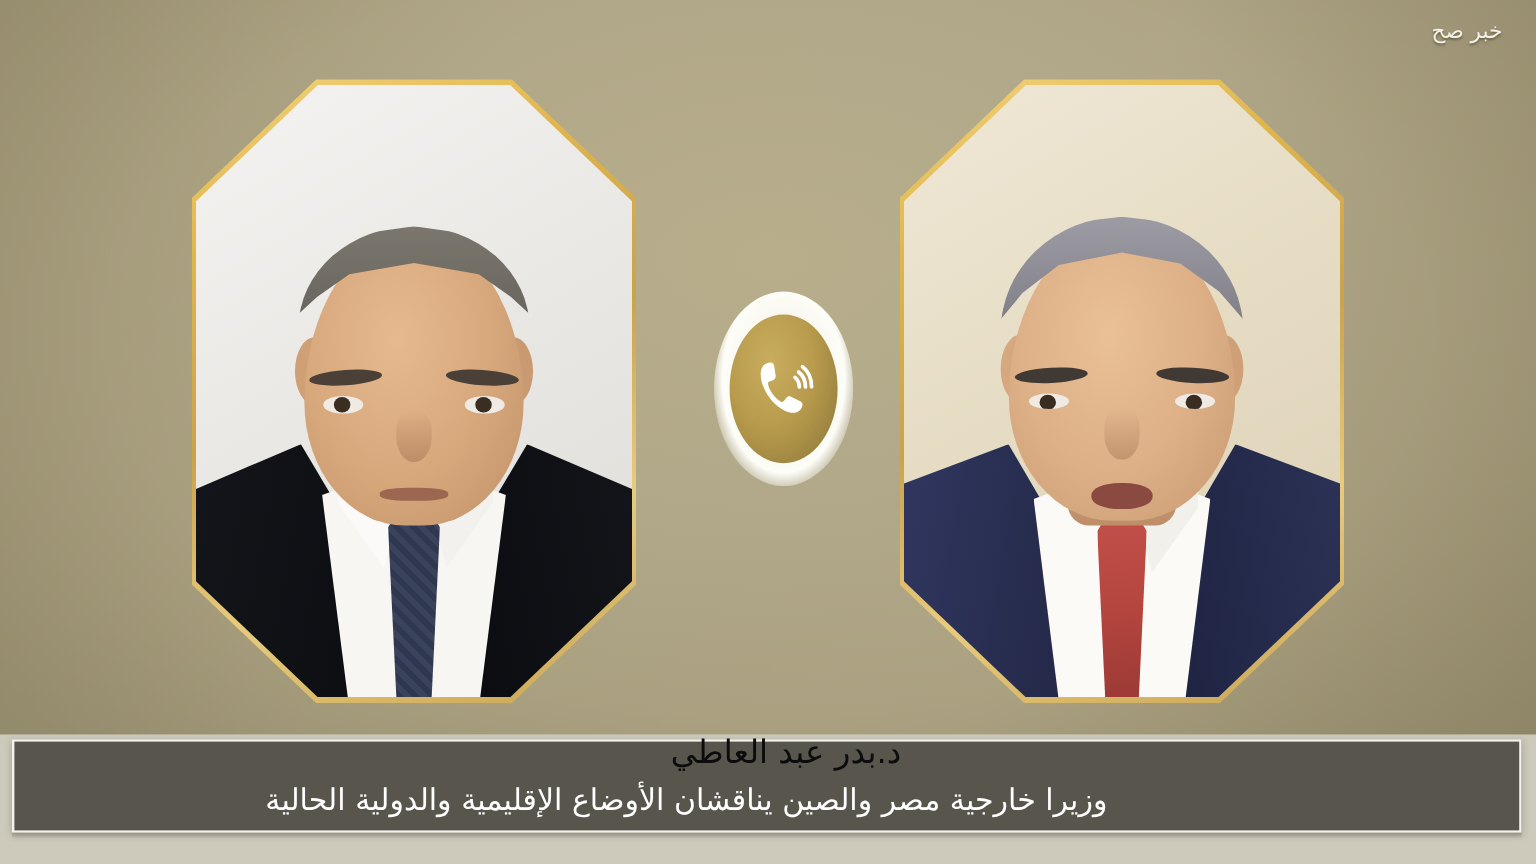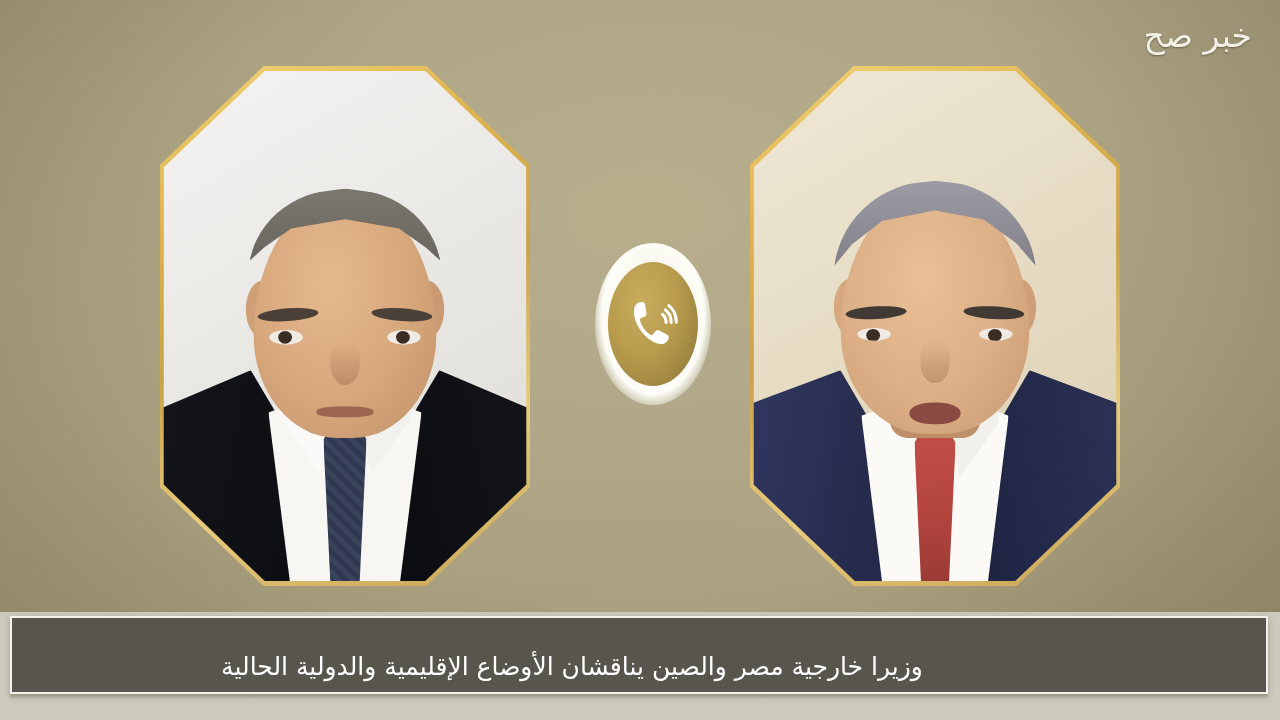--- a/index.html
+++ b/index.html
@@ -24,21 +24,21 @@
   }
   .vig{
     position:absolute;left:0;top:0;width:1280px;height:612px;
     background:radial-gradient(ellipse 78% 95% at 50% 45%, rgba(0,0,0,0) 55%, rgba(70,64,44,.18) 100%);
     pointer-events:none;
   }
   
   .watermark{
     position:absolute;right:28px;top:16px;
     font-family:"DejaVu Sans","Liberation Sans",sans-serif;
-    font-size:33px;color:#f3f0e6;direction:rtl;
+    font-size:18px;color:#f3f0e6;direction:rtl;
     letter-spacing:1px;
     text-shadow:0 1px 2px rgba(60,55,35,.55);
     white-space:nowrap;
   }
   
   .oct-wrap{position:absolute;width:370px;height:520px;}
   .oct-wrap.left{left:160px;top:66px;}
   .oct-wrap.right{left:750px;top:66px;}
 
   .oct-frame,.oct-photo{
@@ -208,18 +208,19 @@
         <path d="M41.5 22.5c2.3 1.9 3.6 4.8 3.6 8" stroke="#ffffff" stroke-width="3.1" fill="none" stroke-linecap="round"></path>
         <path d="M44.5 18c3.6 2.8 5.7 7.3 5.7 12.4" stroke="#ffffff" stroke-width="3.1" fill="none" stroke-linecap="round"></path>
         <path d="M47.8 13.6c4.7 3.7 7.5 9.7 7.5 16.6" stroke="#ffffff" stroke-width="3.1" fill="none" stroke-linecap="round"></path>
       </svg>
     </div>
   </div>
 
   <div class="lower-third"></div>
 
   <div class="names-row">
+    <div class="name left-name">د.بدر عبد العاطي</div>
   </div>
 
   <div class="headline">وزيرا خارجية مصر والصين يناقشان الأوضاع الإقليمية والدولية الحالية</div>
   <div class="bar-shadow"></div>
 
 </div>
 
 </body></html>

